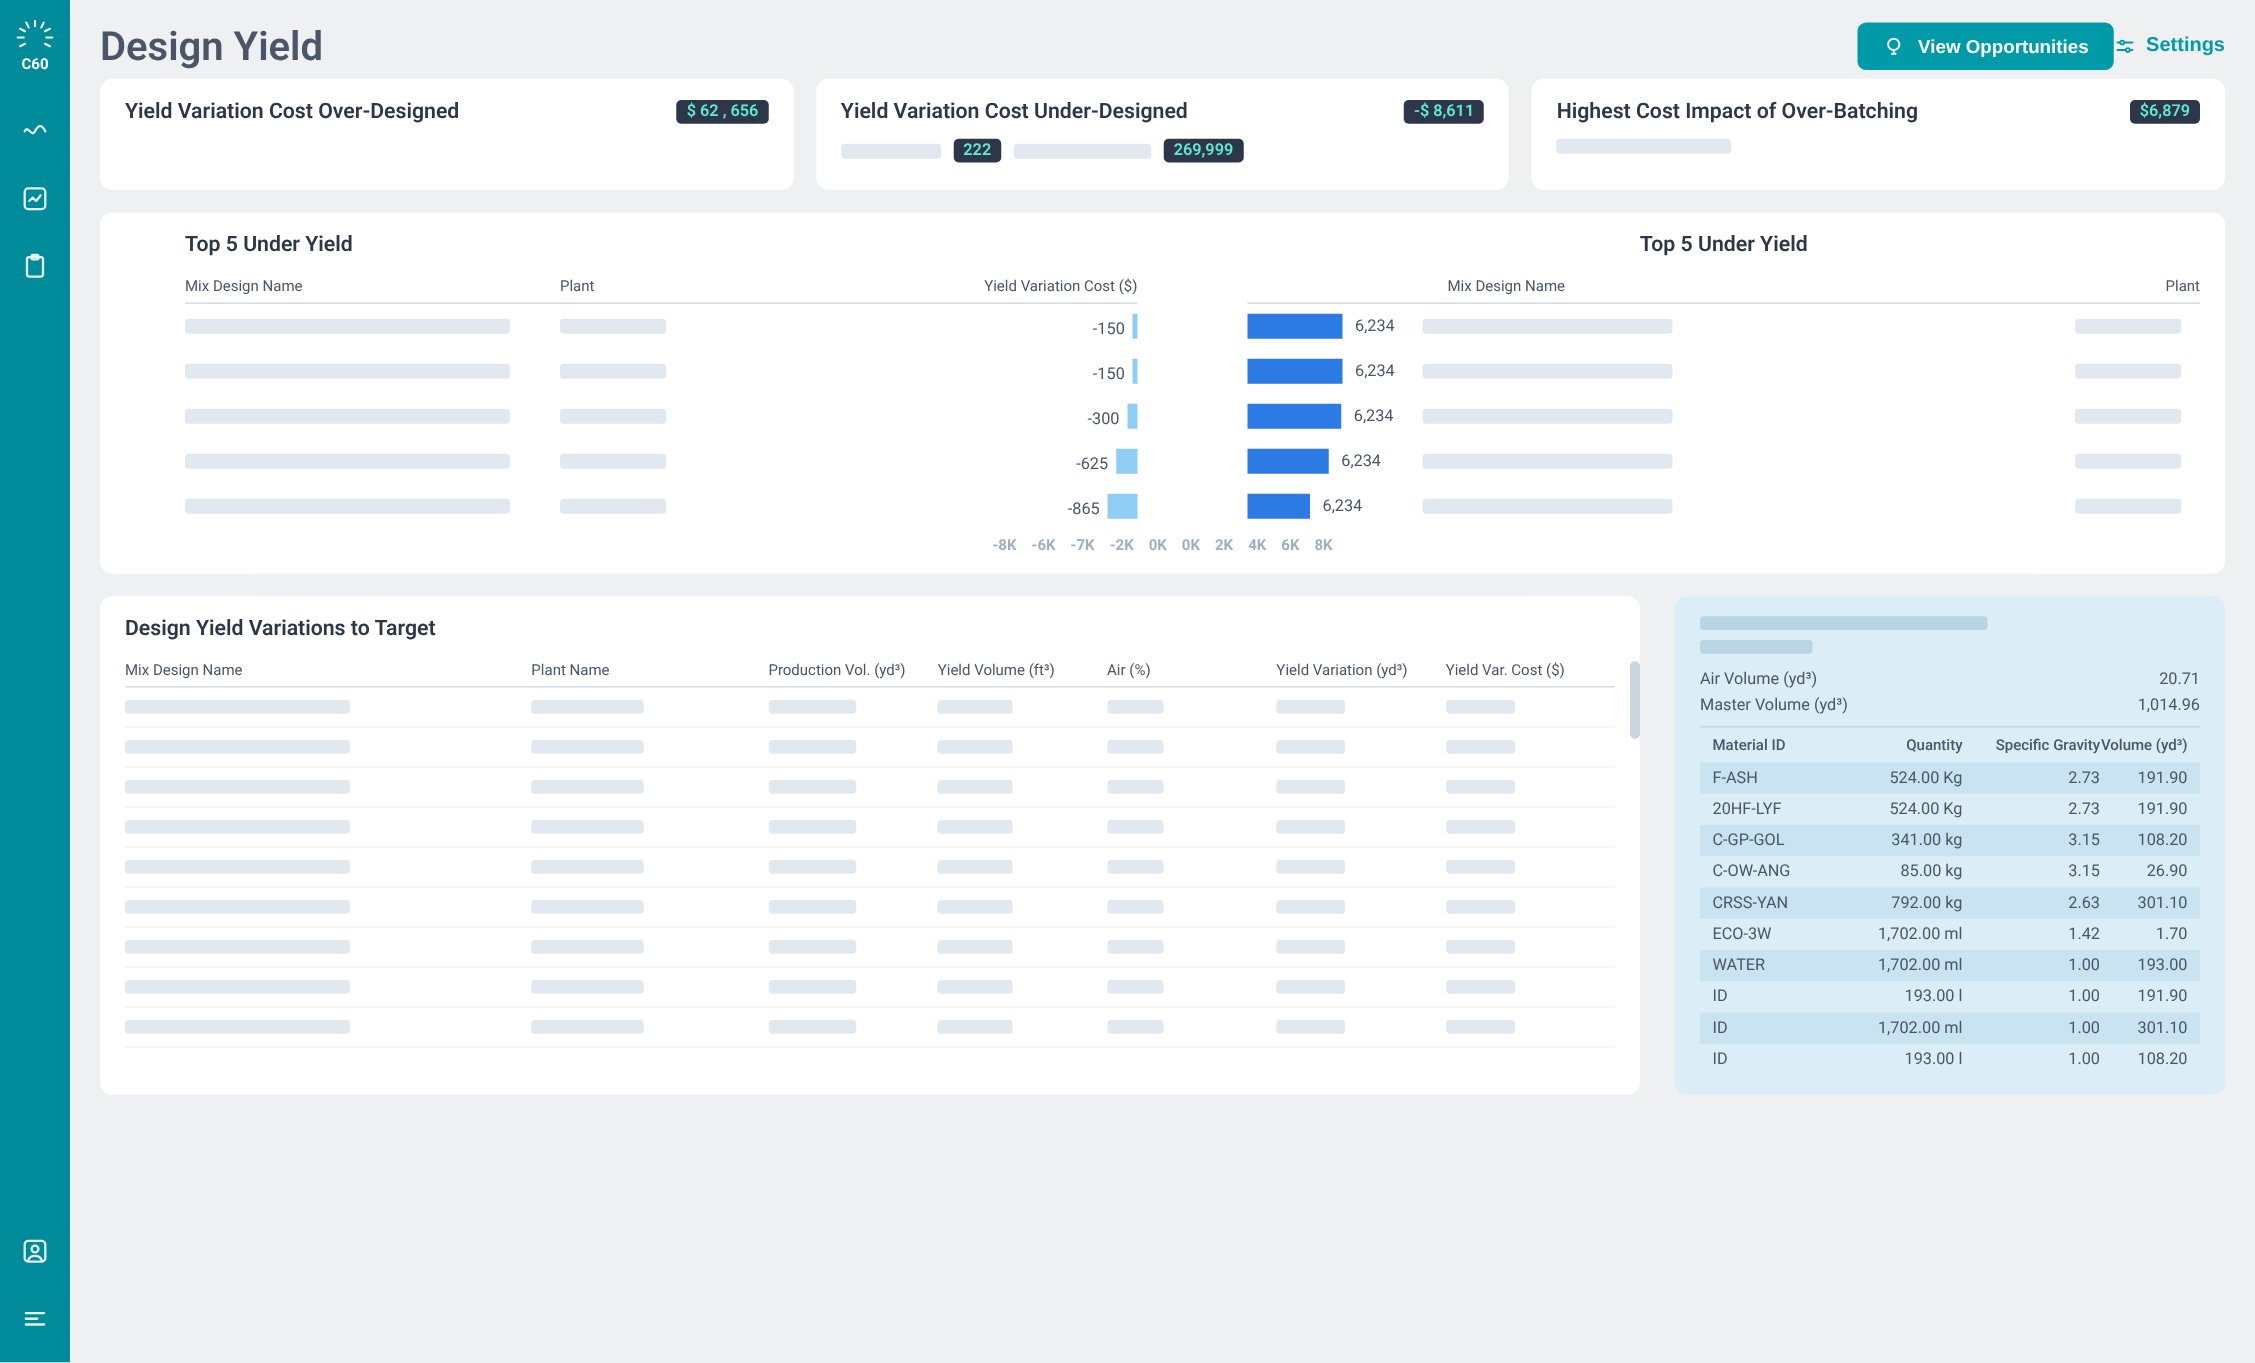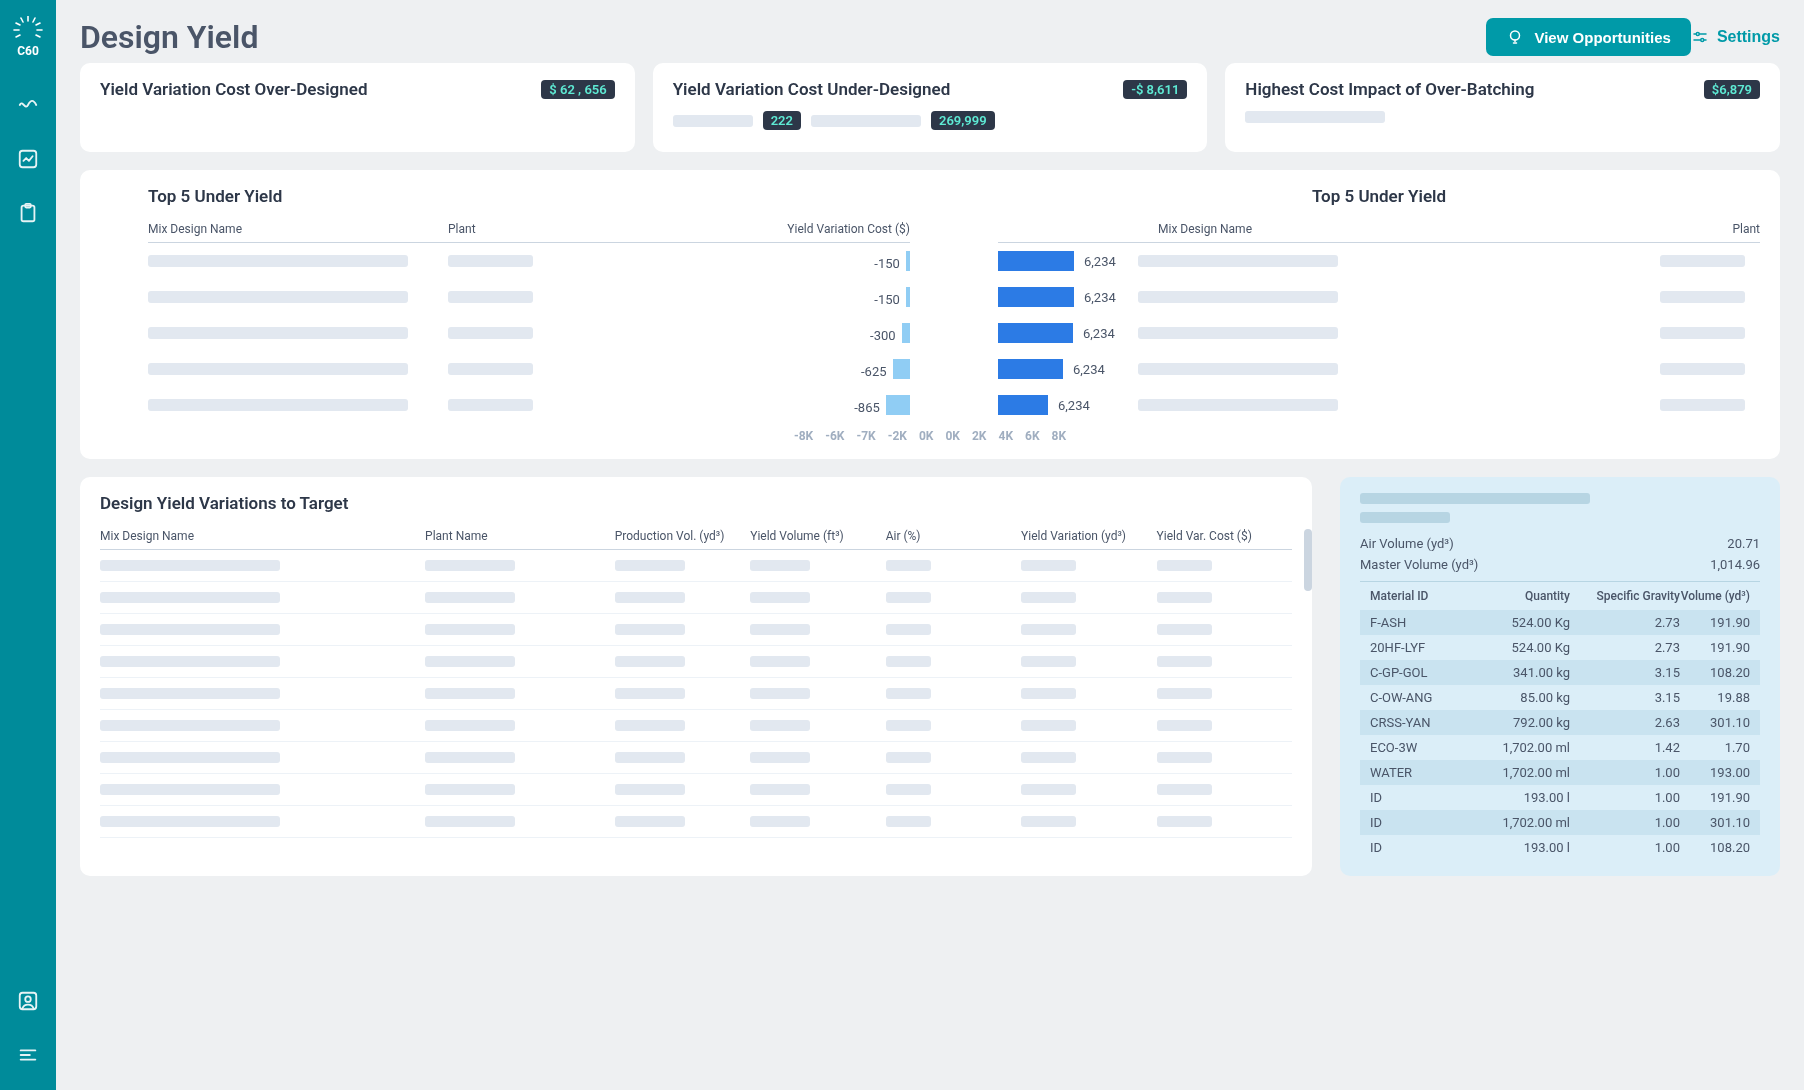--- a/index.html
+++ b/index.html
@@ -620,21 +620,21 @@
             <div class="mat-row alt">
     <div>C-GP-GOL</div>
     <div>341.00 kg</div>
     <div>3.15</div>
     <div>108.20</div>
             </div>
             <div class="mat-row">
     <div>C-OW-ANG</div>
     <div>85.00 kg</div>
     <div>3.15</div>
-    <div>19.88</div>
+    <div>26.90</div>
             </div>
             <div class="mat-row alt">
     <div>CRSS-YAN</div>
     <div>792.00 kg</div>
     <div>2.63</div>
     <div>301.10</div>
             </div>
             <div class="mat-row">
     <div>ECO-3W</div>
     <div>1,702.00 ml</div>

